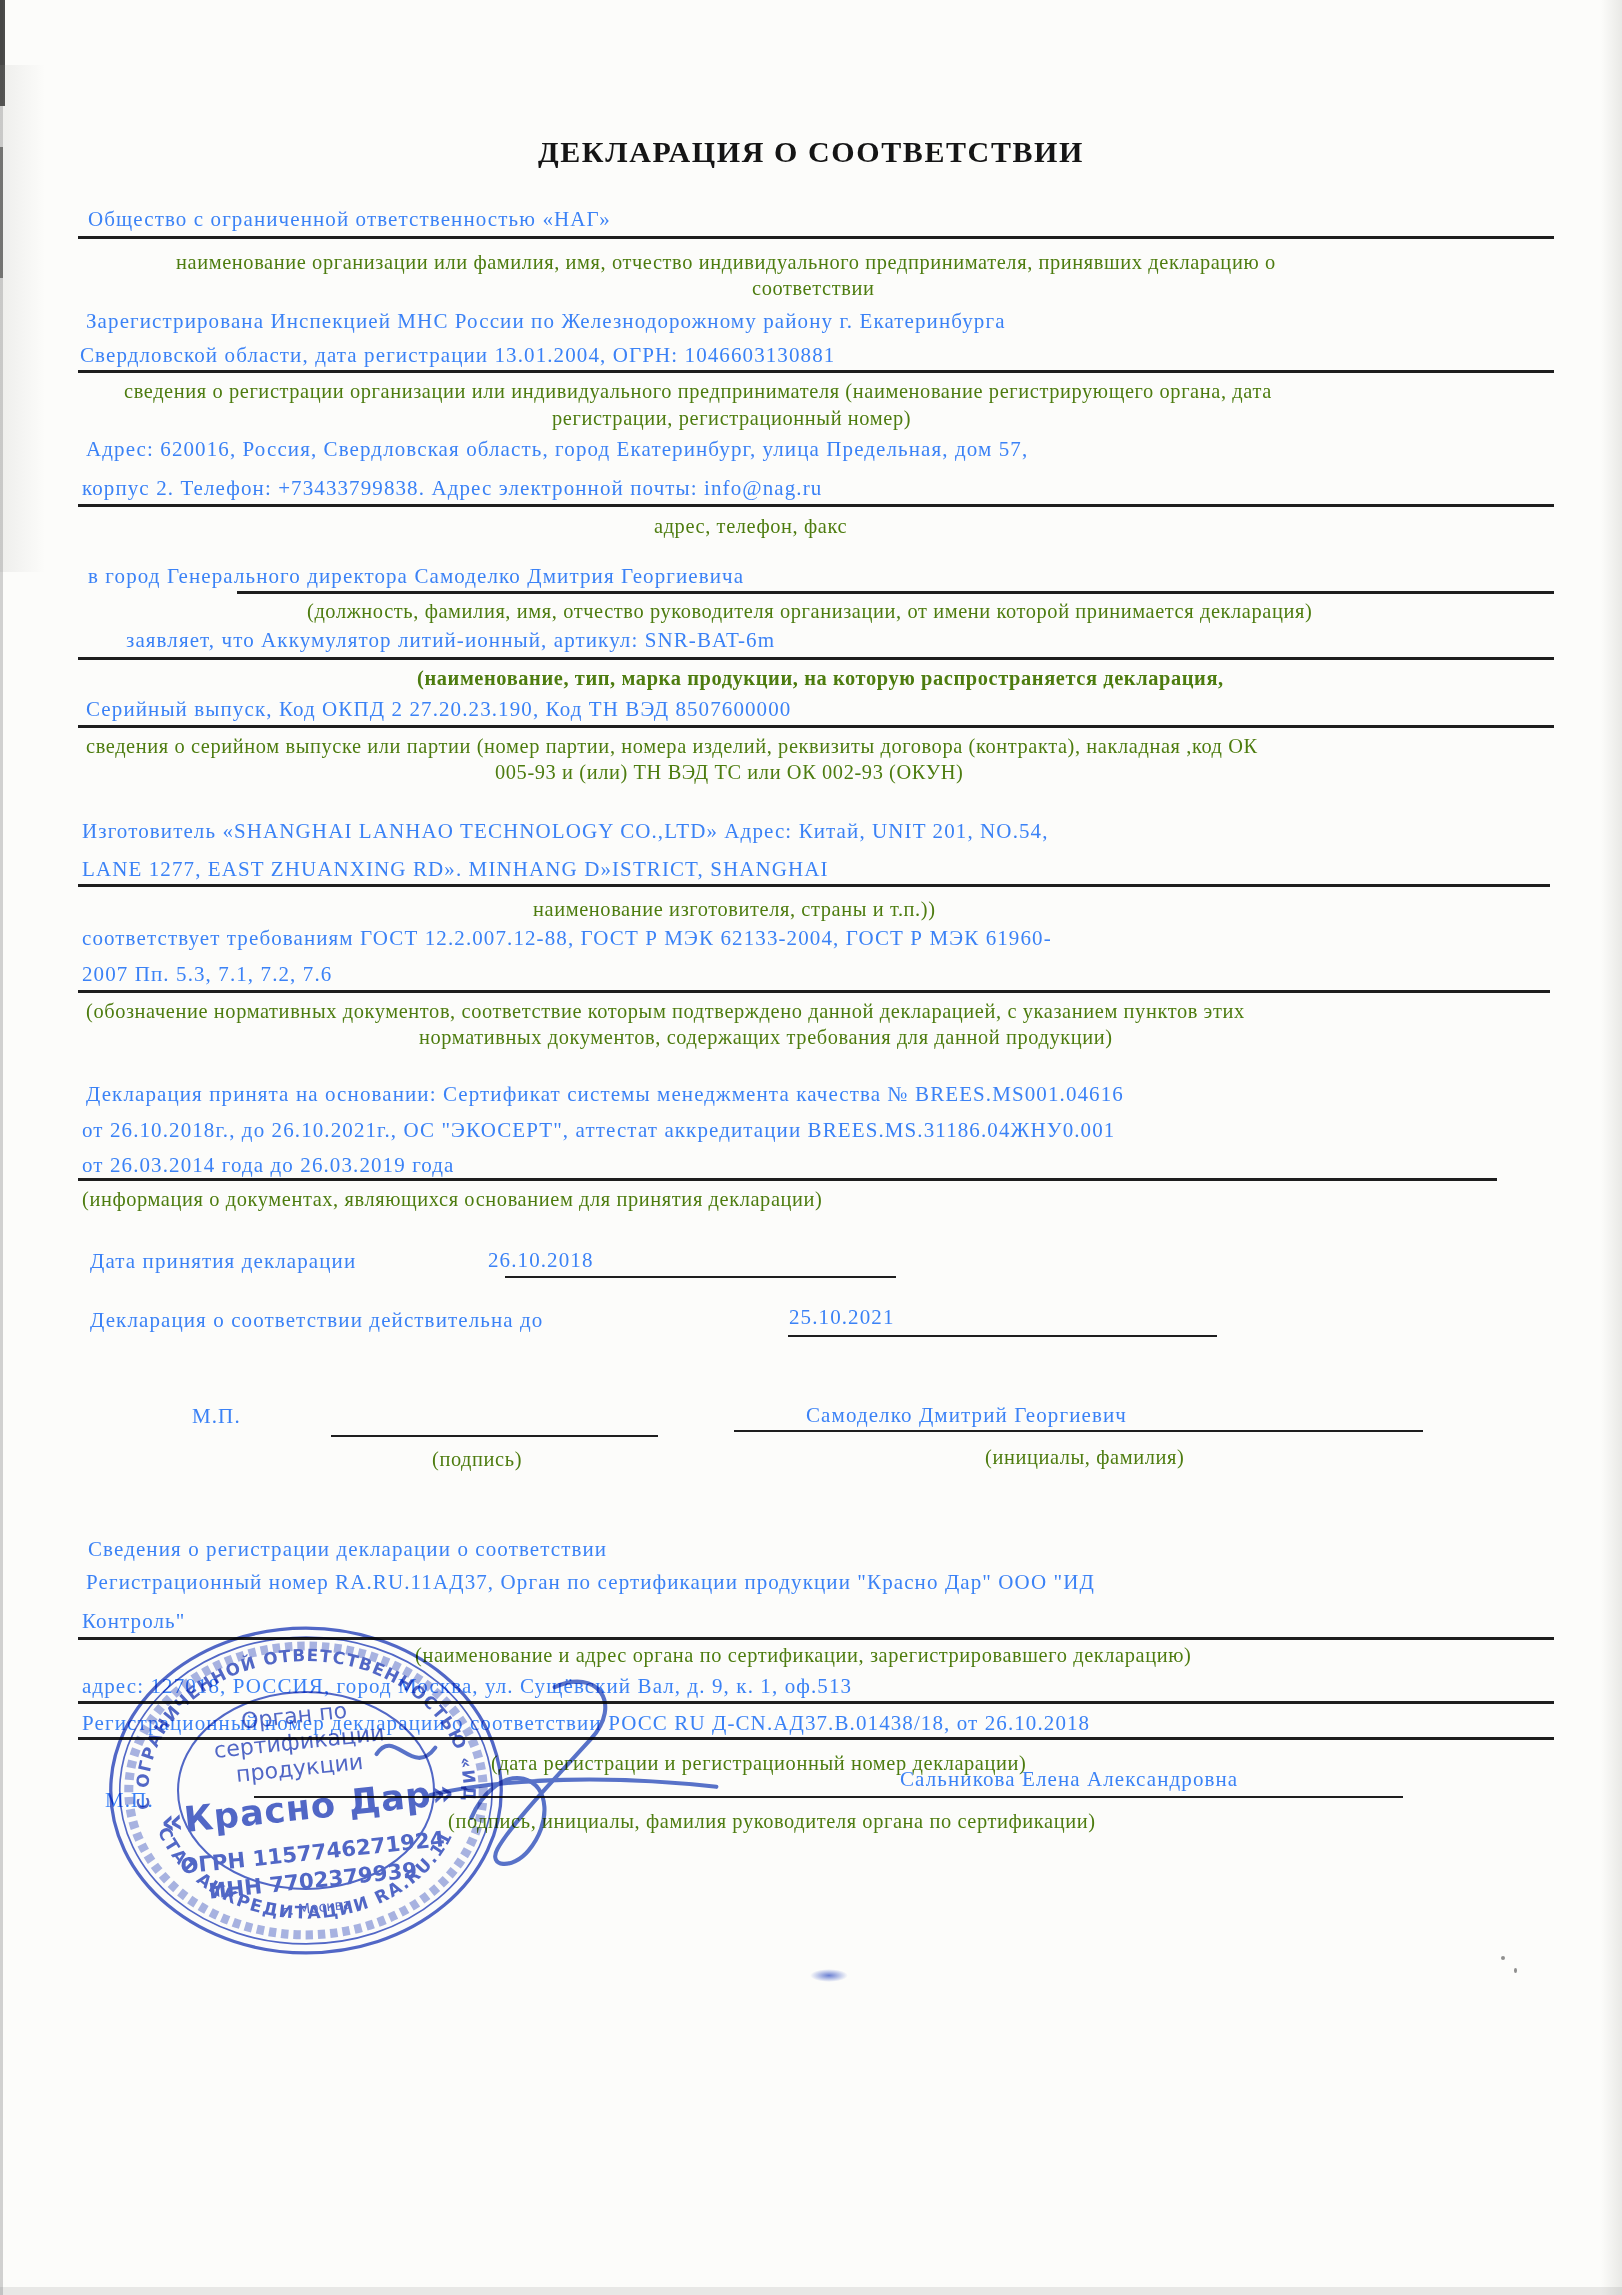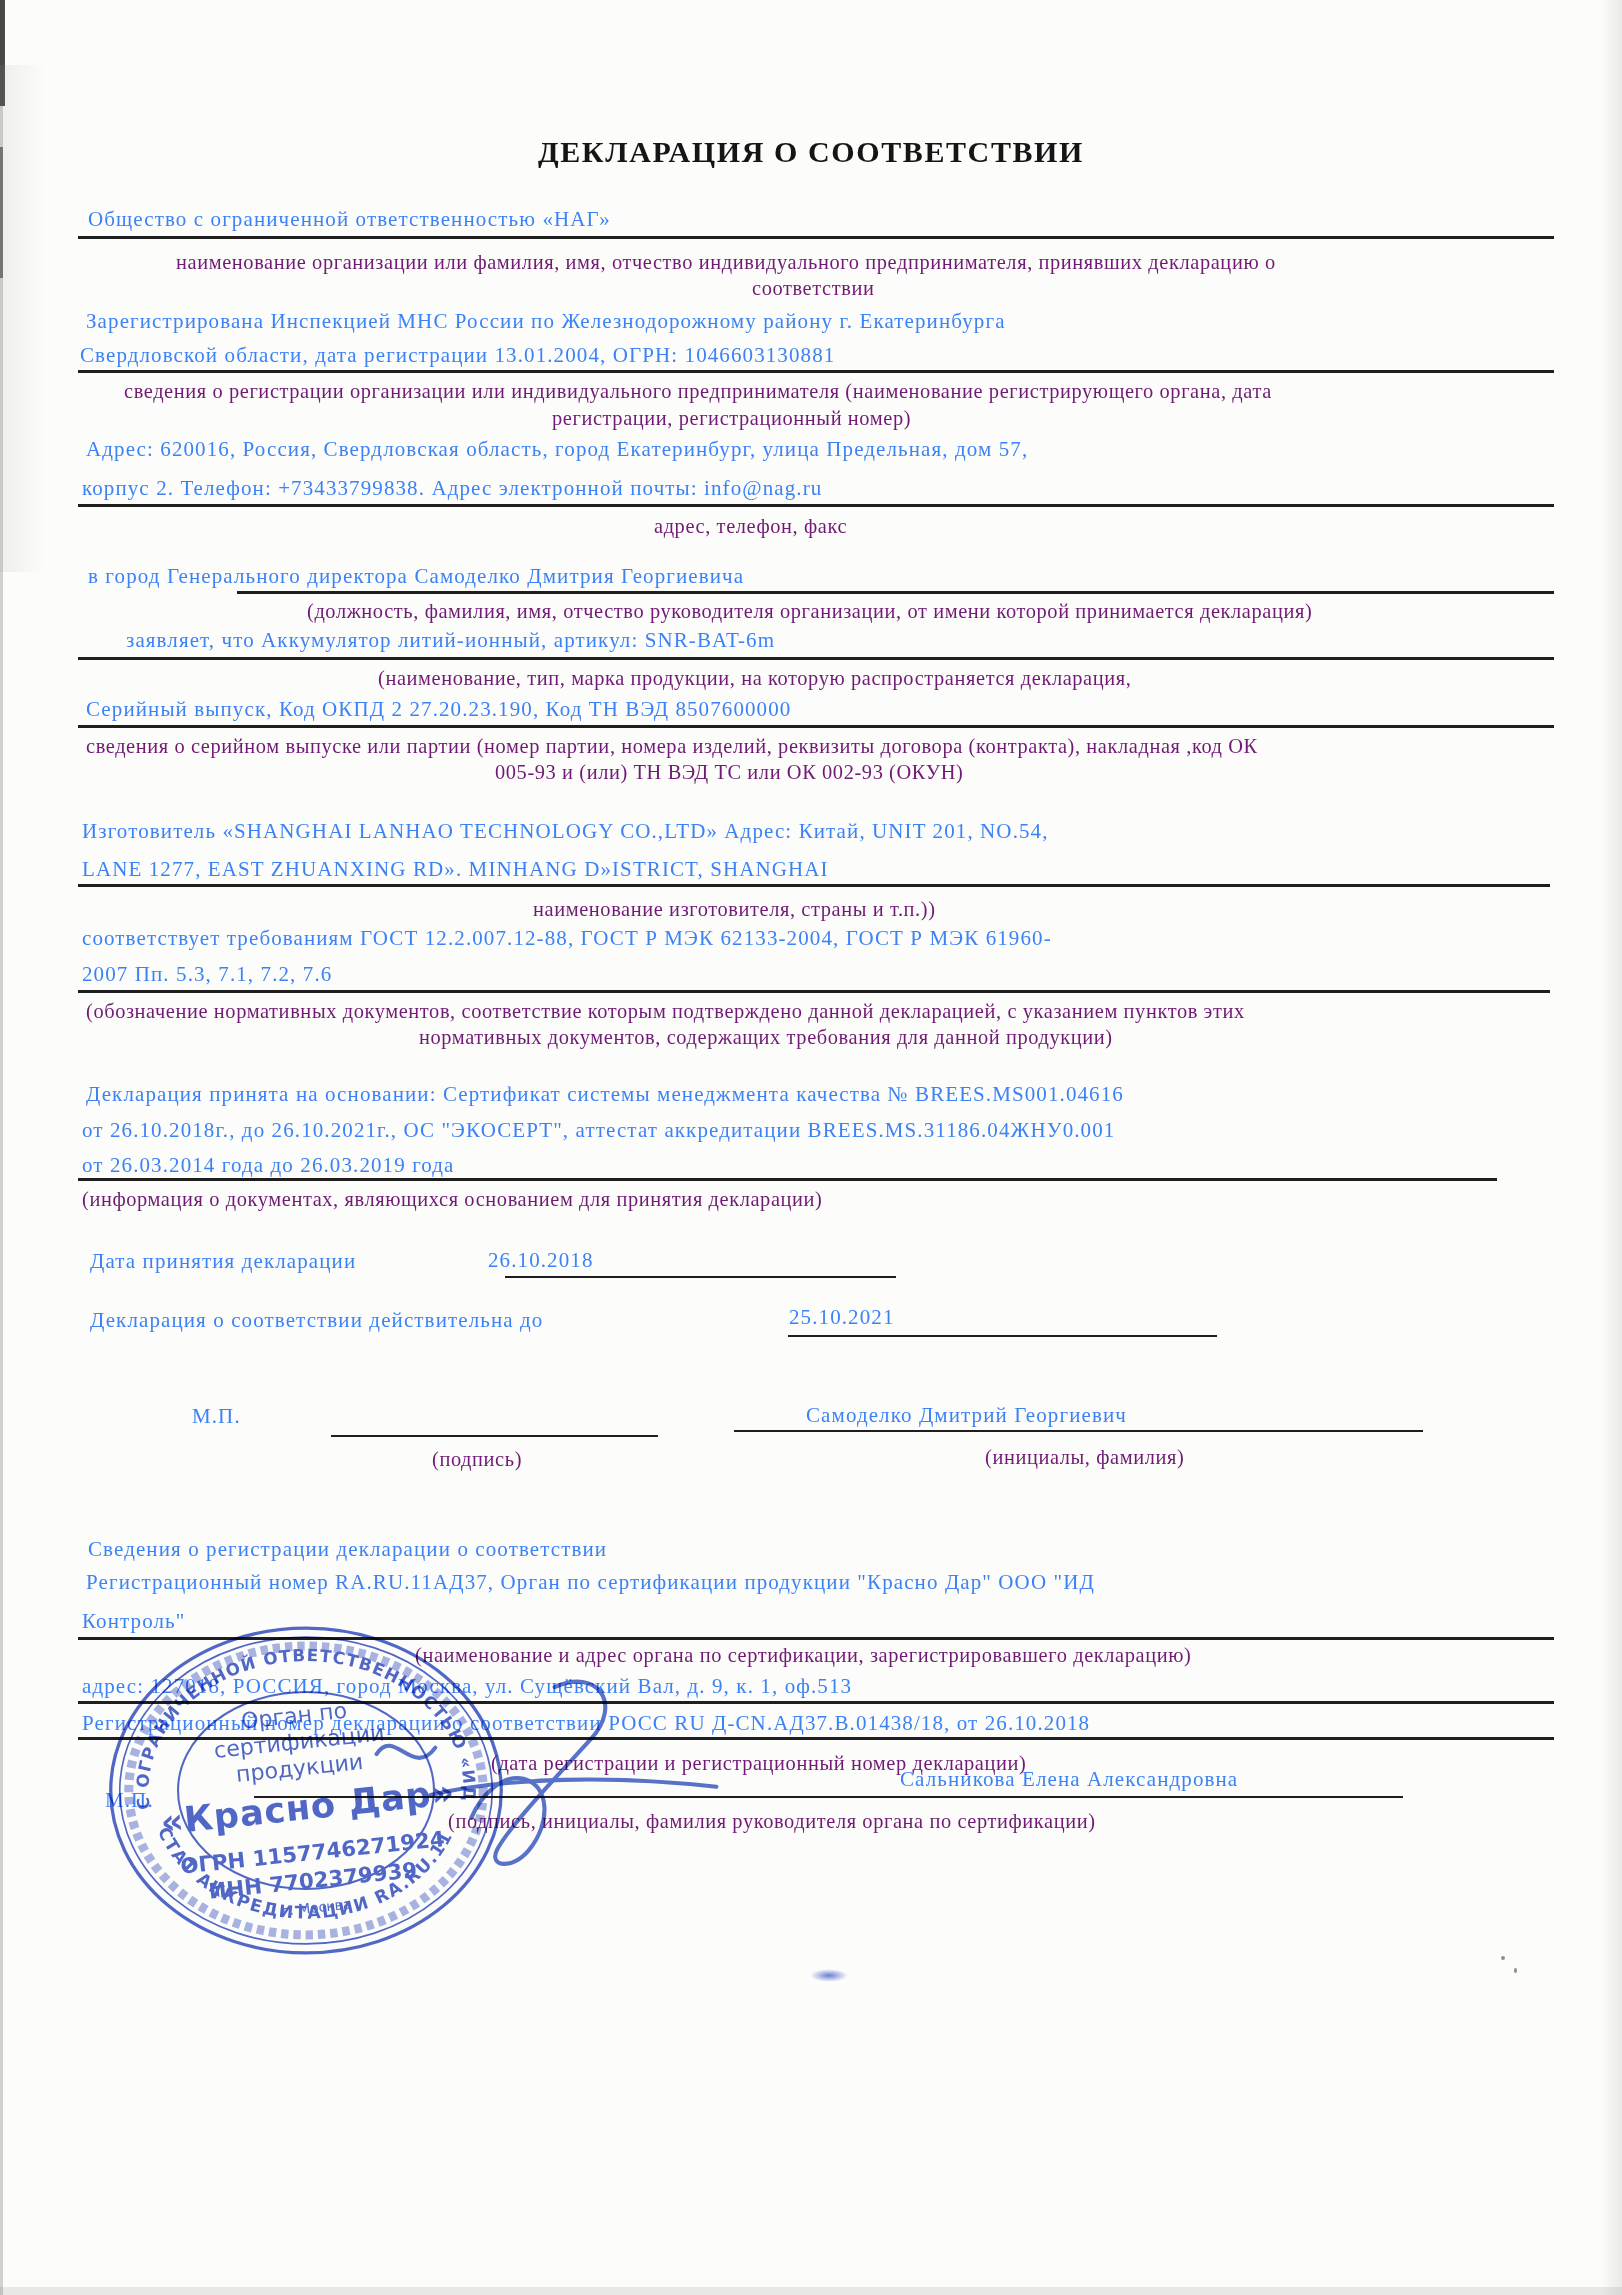--- a/index.html
+++ b/index.html
@@ -5,21 +5,21 @@
   html,body{margin:0;padding:0;}
   body{
     width:1622px;height:2295px;position:relative;background:#e9e9e7;
     font-family:"Liberation Serif", serif;
   }
   .paper{
     position:absolute;inset:0;background:#fcfcfa;overflow:hidden;color:#1f1f1f;padding-left:48px;
   }
   .ln{position:absolute;white-space:nowrap;}
   .main{font-size:21px;letter-spacing:1.1px;line-height:33px;color:#3b82f6;text-align:right;}
-  .helper{font-size:20.4px;letter-spacing:0.6px;line-height:24.5px;color:#701a75;}
+  .helper{font-size:20.4px;letter-spacing:0.6px;line-height:24.5px;color:#4d7c0f;}
   .title{
     left:0;width:100%;text-align:center;font-size:30px;font-weight:bold;
     letter-spacing:1.6px;color:#151515;
   }
   .ul{position:absolute;background:#1e1e1e;height:2.5px;}
   .ul.thick{height:3.3px;}
   .ul.thin{height:1.6px;}
   .stamp{position:absolute;mix-blend-mode:multiply;opacity:0.9;}
   .stamp text{font-family:"DejaVu Sans", sans-serif;}
   .signature{position:absolute;mix-blend-mode:multiply;}
@@ -52,21 +52,21 @@
   <div class="ln main" style="left:82px;top:472px;">корпус 2. Телефон: +73433799838. Адрес электронной почты: info@nag.ru</div>
   <div class="ul" style="left:78px;top:504px;width:1476px;"></div>
   <div class="ln helper" style="left:654px;top:514px;">адрес, телефон, факс</div>
 
   <div class="ln main" style="left:88px;top:560px;">в город Генерального директора  Самоделко Дмитрия Георгиевича</div>
   <div class="ul" style="left:237px;top:591px;width:1317px;"></div>
   <div class="ln helper" style="left:307px;top:599px;">(должность, фамилия, имя, отчество руководителя организации, от имени которой принимается декларация)</div>
 
   <div class="ln main" style="left:86px;top:624px;margin-left:40px;">заявляет, что Аккумулятор литий-ионный, артикул: SNR-BAT-6m</div>
   <div class="ul" style="left:78px;top:657px;width:1476px;"></div>
-  <div class="ln helper" style="left:378px;top:666px;">(наименование, тип, марка продукции, на которую распространяется декларация,</div>
+  <div class="ln helper" style="left:417px;top:666px;font-weight:bold;">(наименование, тип, марка продукции, на которую распространяется декларация,</div>
 
   <div class="ln main" style="left:86px;top:693px;">Серийный выпуск, Код ОКПД 2 27.20.23.190, Код ТН ВЭД 8507600000</div>
   <div class="ul" style="left:78px;top:725px;width:1476px;"></div>
   <div class="ln helper" style="left:86px;top:734px;">сведения о серийном выпуске или партии (номер партии, номера изделий, реквизиты договора (контракта), накладная ,код ОК</div>
   <div class="ln helper" style="left:495px;top:760px;">005-93 и (или) ТН ВЭД ТС или ОК 002-93 (ОКУН)</div>
 
   <div class="ln main" style="left:82px;top:815px;">Изготовитель «SHANGHAI LANHAO TECHNOLOGY CO.,LTD» Адрес: Китай, UNIT 201, NO.54,</div>
   <div class="ln main" style="left:82px;top:853px;">LANE 1277, EAST ZHUANXING RD». MINHANG D»ISTRICT, SHANGHAI</div>
   <div class="ul" style="left:78px;top:884px;width:1472px;"></div>
   <div class="ln helper" style="left:533px;top:897px;">наименование изготовителя, страны и т.п.))</div>

